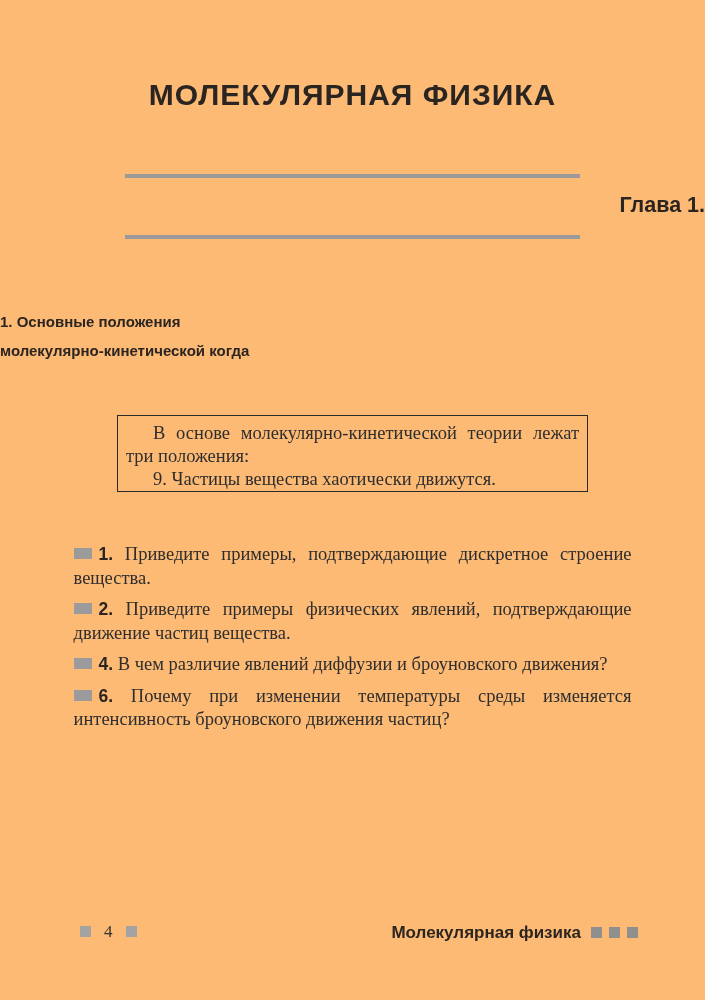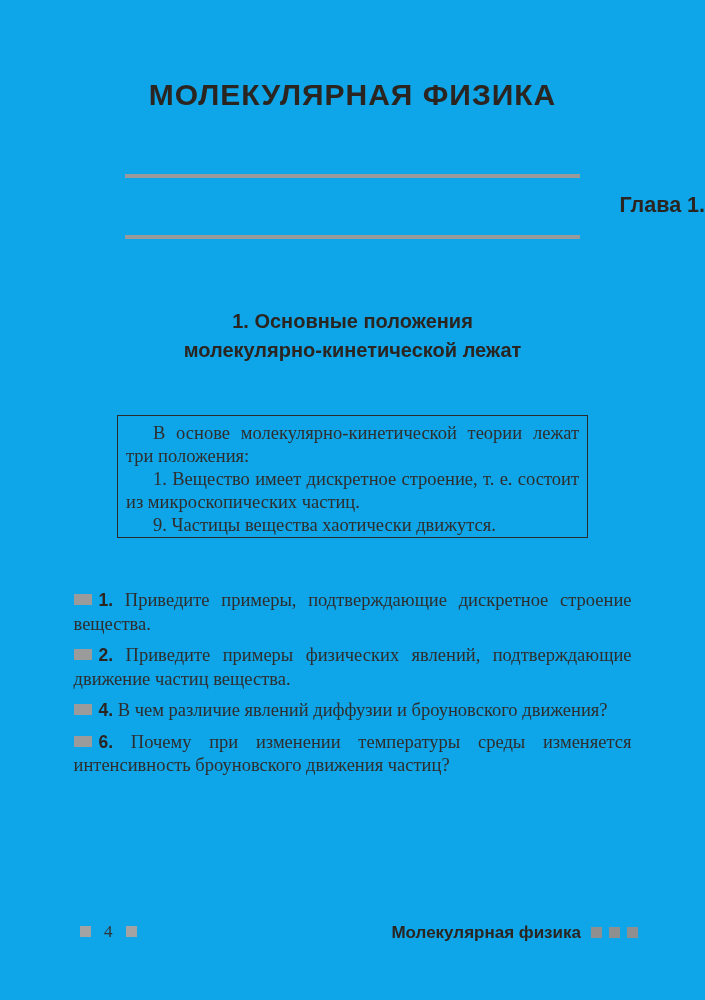--- a/index.html
+++ b/index.html
@@ -5,21 +5,21 @@
   html, body {
     margin: 0;
     padding: 0;
     background: #ffffff;
   }
   .page {
     position: relative;
     width: 705px;
     height: 1000px;
     margin: 0 auto;
-    background: #0ea5e9;
+    background: #fdba74;
     overflow: hidden;
     font-family: "Liberation Serif", serif;
     color: #2e2e2e;
   }
   
   .main-title {
     padding-top: 58px;
     text-align: center;
     font-family: "Liberation Sans", sans-serif;
     font-weight: 700;
@@ -40,24 +40,23 @@
     text-align: right;
     font-family: "Liberation Sans", sans-serif;
     font-weight: 700;
     font-size: 21.5px;
     line-height: 29px;
     color: #2b2521;
     padding: 13px 0 15px;
   }
   .section-heading {
     margin-top: 68px;
-    text-align: center;
     font-family: "Liberation Sans", sans-serif;
     font-weight: 700;
-    font-size: 20px;
+    font-size: 15px;
     line-height: 29px;
     color: #2b2521;
   }
   
   .statement-box {
     width: 453px;
     margin: 50px auto 0;
     border: 1.5px solid #2a2a2a;
     padding: 6px 8px 0;
     font-size: 18.5px;
@@ -153,26 +152,25 @@
   <div class="chapter-block">
     <div class="rule"></div>
     <div class="chapter-text">
       <div>Глава 1.</div>
     </div>
     <div class="rule"></div>
   </div>
 
   <h2 class="section-heading">
     <div>1. Основные положения</div>
-    <div>молекулярно-кинетической лежат</div>
+    <div>молекулярно-кинетической когда</div>
   </h2>
 
   <div class="statement-box">
     <p>В основе молекулярно-кинетической теории лежат три положения:</p>
-    <p>1. Вещество имеет дискретное строение, т. е. состоит из микроскопических частиц.</p>
     <p>9. Частицы вещества хаотически движутся.</p>
   </div>
 
   <div class="questions">
     <p class="question"><span class="q-marker"></span><span class="q-num">1.</span> <span>Приведите примеры, подтверждающие дискретное строение вещества.</span></p>
     <p class="question"><span class="q-marker"></span><span class="q-num">2.</span> <span>Приведите примеры физических явлений, подтверждающие движение частиц вещества.</span></p>
     <p class="question"><span class="q-marker"></span><span class="q-num">4.</span> <span>В чем различие явлений диффузии и броуновского движения?</span></p>
     <p class="question"><span class="q-marker"></span><span class="q-num">6.</span> <span>Почему при изменении температуры среды изменяется интенсивность броуновского движения частиц?</span></p>
   </div>
 

